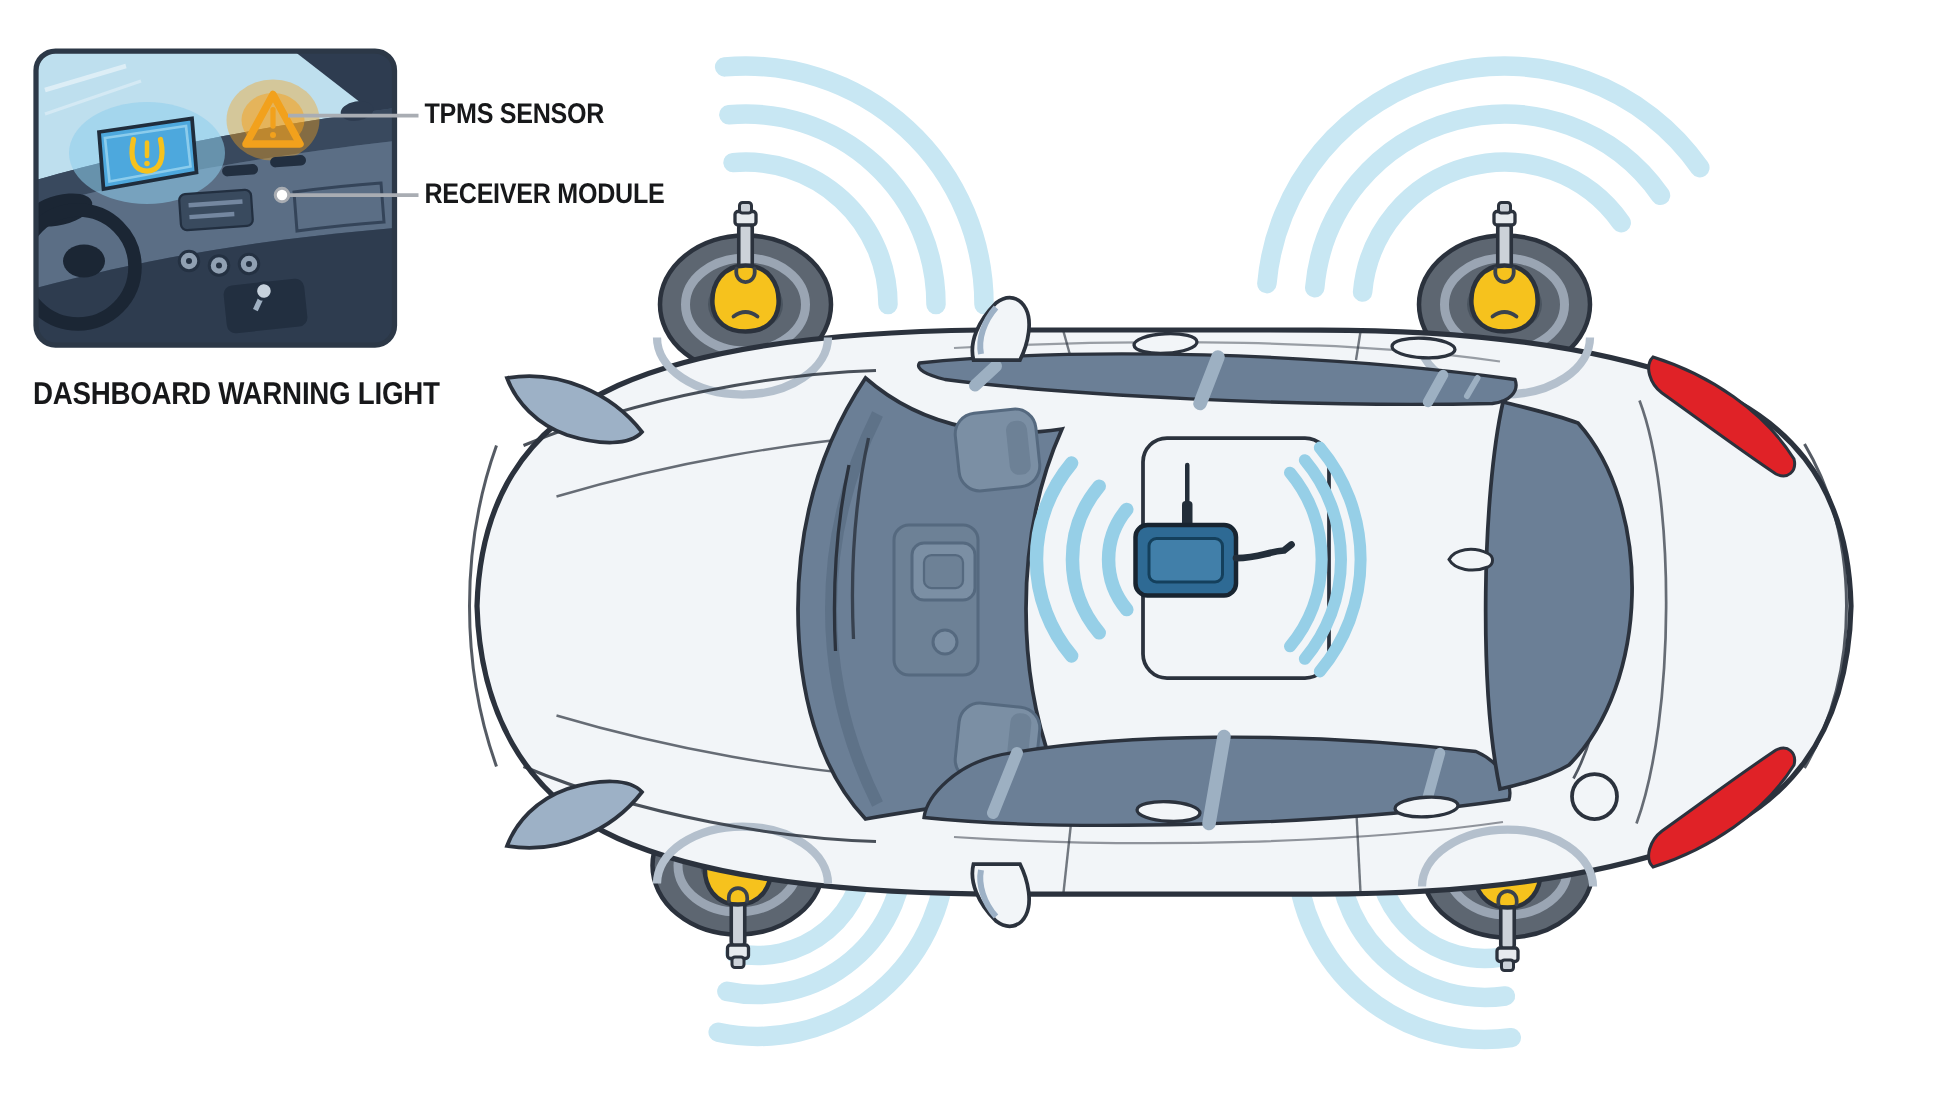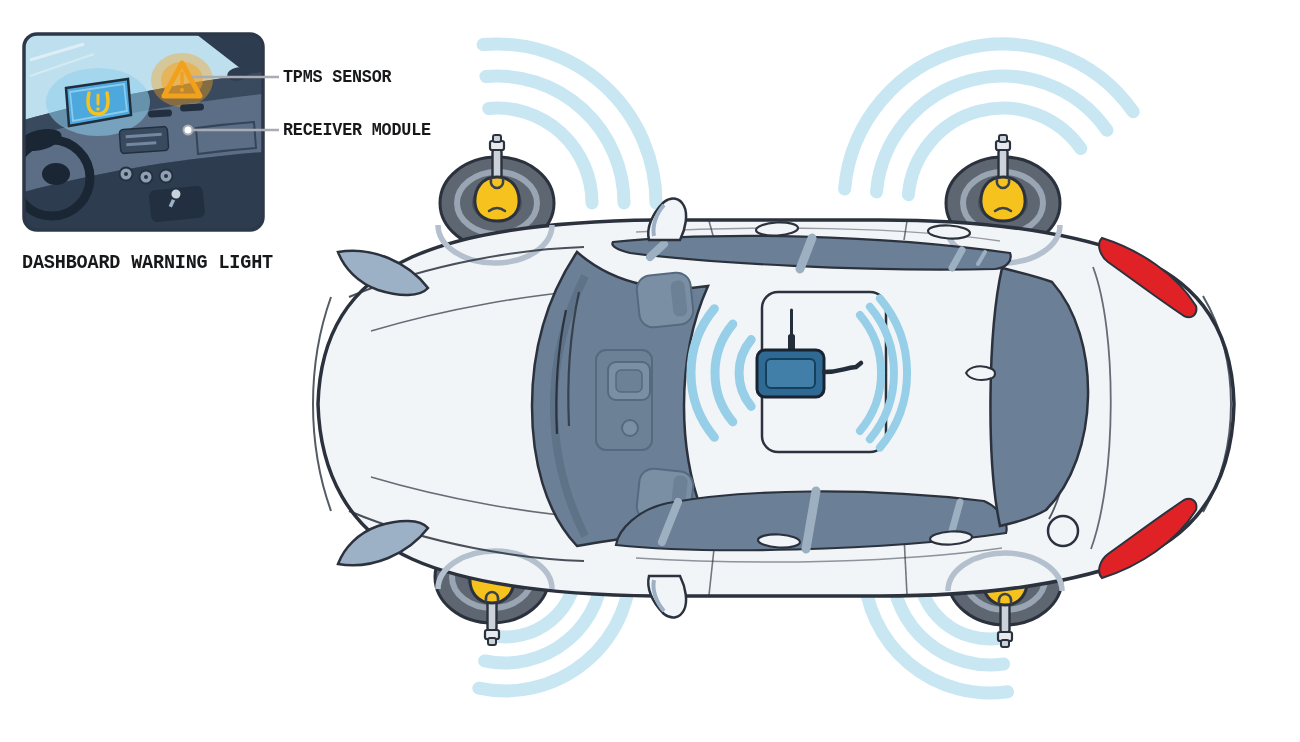--- a/index.html
+++ b/index.html
@@ -10,21 +10,21 @@
     --wave-pale:#c8e7f3; --wave-mid:#96cfe7;
     --module-blue:#2e6a94; --module-blue-light:#417fa9; --module-dark:#232e3a;
     --headlight:#9db1c6; --taillight-red:#e02227;
     --sky:#bedfee; --dash:#46586f; --dash-top:#39495e; --dash-face:#5b6e85;
     --dash-low:#2e3c4f; --dash-deep:#1b2634;
     --screen:#4da8dd; --screen-glow:#8ecdec; --warn-orange:#f2a11c; --warn-glow:#f6a21b;
     --leader:#a9adb3; --label-text:#17181a;
   }
   html,body{margin:0;padding:0;background:var(--background);}
   .stage{position:relative;width:1300px;height:742px;background:var(--background);overflow:hidden;
-         font-family:Liberation Mono, monospace;text-align:right;}
+         font-family:Liberation Sans, sans-serif;text-align:right;}
   .stage svg{position:absolute;left:0;top:0;}
   .label{position:absolute;font-weight:700;color:var(--label-text);white-space:nowrap;
          letter-spacing:-0.2px;transform:scaleX(.88);transform-origin:left center;z-index:3;}
   .label.side{font-size:19px;}
   .label.caption{font-size:21px;}
   #label-tpms{left:283px;top:66px;}
   #label-receiver{left:283px;top:119px;}
   #label-dash{left:22px;top:251px;}
   .wave{fill:none;stroke:var(--wave-pale);stroke-linecap:round;}
   .wave.mid{stroke:var(--wave-mid);}

